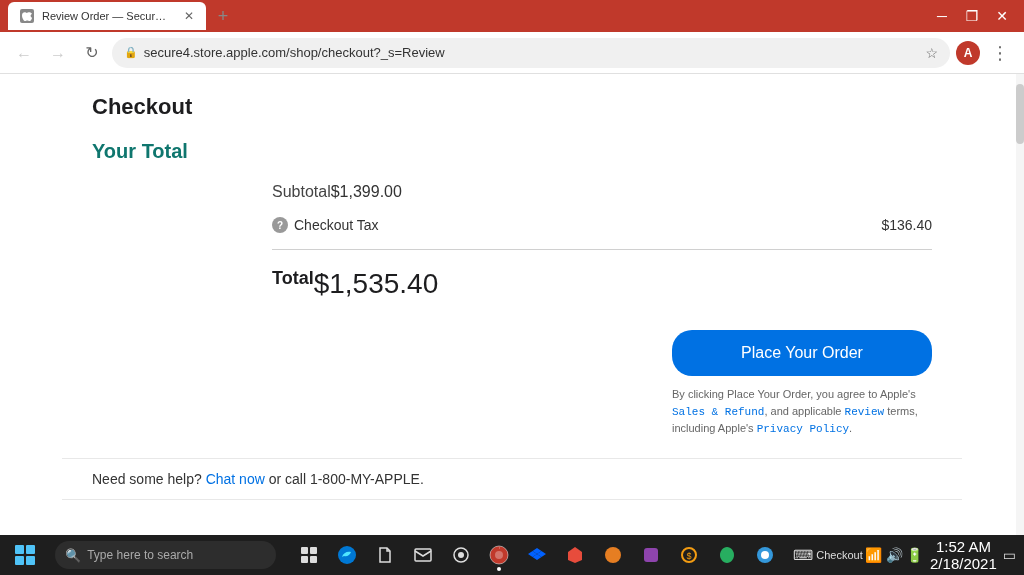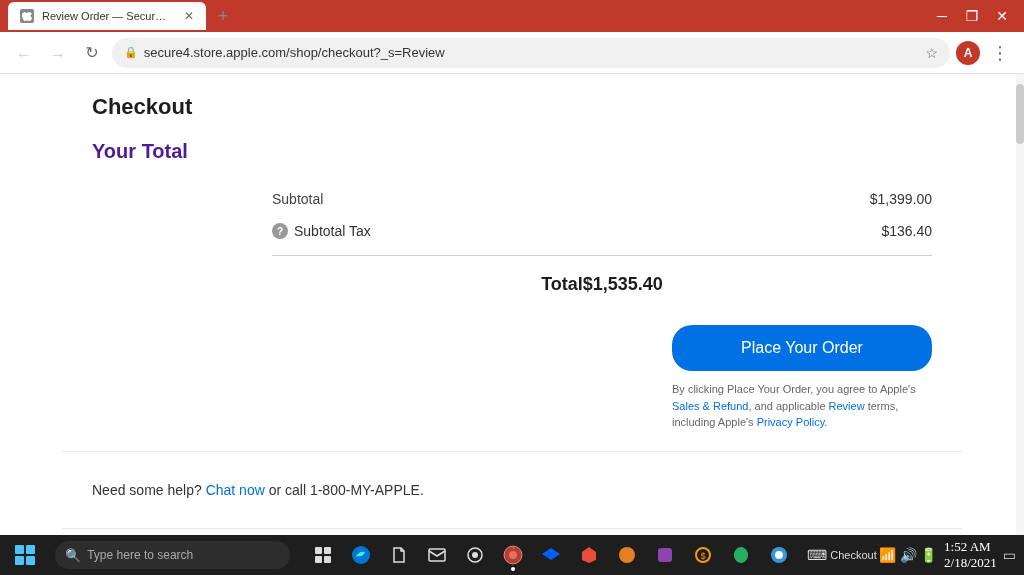--- a/index.html
+++ b/index.html
@@ -28,55 +28,55 @@
     .profile-icon { width: 24px; height: 24px; border-radius: 50%; background: #c0392b; display: flex; align-items: center; justify-content: center; color: #fff; font-size: 12px; font-weight: bold; }
     .menu-btn { color: #666; font-size: 18px; cursor: pointer; width: 28px; height: 28px; display: flex; align-items: center; justify-content: center; }
 
     
     .page-content { width: 100%; height: calc(575px - 74px); overflow-y: auto; background: #fff; position: relative; }
     .scrollbar { position: absolute; right: 0; top: 0; width: 8px; height: 100%; background: #f5f5f5; }
     .scrollbar-thumb { width: 8px; height: 60px; background: #ccc; border-radius: 4px; position: absolute; top: 10px; }
 
     .checkout-container { max-width: 900px; margin: 0 auto; padding: 20px 30px; }
     .checkout-title { font-size: 22px; color: #1d1d1f; font-weight: 700; margin-bottom: 20px; }
-    .your-total-title { font-size: 20px; color: #4c1d95; font-weight: 600; margin-bottom: 20px; }
+    .your-total-title { font-size: 20px; color: #0f766e; font-weight: 600; margin-bottom: 12px; }
 
     .order-summary { margin-left: 180px; }
-    .summary-row { display: flex; justify-content: space-between; padding: 8px 0; font-size: 14px; color: #333; }
+    .summary-row { display: flex; padding: 8px 0; font-size: 16px; color: #333; }
     .summary-row .label { color: #444; }
     .summary-row .amount { color: #333; }
     .estimated-tax-row { display: flex; align-items: center; justify-content: space-between; padding: 8px 0; font-size: 14px; color: #333; }
     .estimated-tax-left { display: flex; align-items: center; gap: 6px; }
     .info-icon { width: 16px; height: 16px; border-radius: 50%; background: #999; color: #fff; font-size: 10px; display: flex; align-items: center; justify-content: center; font-weight: bold; flex-shrink: 0; }
     .divider { border: none; border-top: 1px solid #d0d0d0; margin: 8px 0; }
-    .total-row { display: flex; justify-content: center; padding: 10px 0; font-size: 18px; font-weight: 700; color: #1d1d1f; }
-    .total-amount { font-size: 18px; font-weight: 700; }
+    .total-row { display: flex; justify-content: flex-start; padding: 10px 0; font-size: 18px; font-weight: 700; color: #1d1d1f; }
+    .total-amount { font-size: 28px; font-weight: 400; }
 
     .place-order-btn { display: block; width: 260px; margin: 20px 0 10px auto; background: #0071e3; color: #fff; border: none; border-radius: 20px; padding: 14px 20px; font-size: 16px; font-weight: 500; text-align: center; cursor: pointer; }
 
     .legal-text { font-size: 11px; color: #666; max-width: 260px; margin-left: auto; line-height: 1.5; }
-    .legal-link { color: #0071e3; text-decoration: none; }
-
-    .help-section { padding: 30px 30px; max-width: 900px; margin: 0 auto; font-size: 14px; color: #333; border-top: 1px solid #e8e8e8; }
+    .legal-link { color: #0071e3; text-decoration: none; font-family: Liberation Mono, monospace; }
+
+    .help-section { padding: 12px 30px; max-width: 900px; margin: 0 auto; font-size: 14px; color: #333; border-top: 1px solid #e8e8e8; }
     .chat-link { color: #0071e3; text-decoration: none; }
 
     .faq-section { padding: 15px 30px; max-width: 900px; margin: 0 auto; border-top: 1px solid #e8e8e8; display: flex; justify-content: space-between; align-items: center; }
 
     
     .taskbar { position: fixed; bottom: 0; width: 1024px; height: 40px; background: #1e1e1e; display: flex; align-items: center; z-index: 100; }
     .taskbar-start { width: 50px; height: 40px; background: #1e1e1e; display: flex; align-items: center; justify-content: center; }
     .windows-icon { width: 20px; height: 20px; display: grid; grid-template-columns: 1fr 1fr; grid-template-rows: 1fr 1fr; gap: 2px; }
     .win-quad { border-radius: 1px; }
     .search-box { flex: 1; max-width: 270px; height: 28px; background: #2d2d2d; border-radius: 14px; display: flex; align-items: center; padding: 0 10px; gap: 6px; margin: 0 5px; }
     .search-icon-tb { color: #aaa; font-size: 13px; }
     .search-placeholder { font-size: 12px; color: #aaa; }
     .taskbar-center { display: flex; align-items: center; gap: 2px; margin: 0 10px; }
     .tb-icon { width: 36px; height: 36px; display: flex; align-items: center; justify-content: center; font-size: 18px; cursor: pointer; border-radius: 4px; position: relative; }
     .taskbar-right { margin-left: auto; display: flex; align-items: center; gap: 6px; padding-right: 8px; font-size: 11px; color: #fff; }
-    .tb-time { display: flex; flex-direction: column; align-items: flex-start; font-size: 13px; color: #fff; font-family: Liberation Serif, serif; }
+    .tb-time { display: flex; flex-direction: column; align-items: center; font-size: 15px; color: #fff; }
     .tb-small-icons { display: flex; align-items: center; gap: 3px; }
     .tb-small-icon { font-size: 14px; color: #ddd; cursor: pointer; }
 
     .active-indicator { position: absolute; bottom: 2px; left: 50%; transform: translateX(-50%); width: 4px; height: 4px; border-radius: 50%; background: #fff; }
 
     
     .content-wrapper { width: 100%; position: relative; }
   </style>
 </head>
 <body>
@@ -123,21 +123,21 @@
       <h2 class="your-total-title">Your Total</h2>
 
       <div class="order-summary">
         <div class="summary-row">
           <span class="label">Subtotal</span>
           <span class="amount">$1,399.00</span>
         </div>
         <div class="estimated-tax-row">
           <div class="estimated-tax-left">
             <div class="info-icon">?</div>
-            <span class="label">Subtotal Tax</span>
+            <span class="label">Checkout Tax</span>
           </div>
           <span class="amount">$136.40</span>
         </div>
         <hr class="divider">
         <div class="total-row">
           <span>Total</span>
           <span class="total-amount">$1,535.40</span>
         </div>
 
         <button class="place-order-btn">Place Your Order</button>

